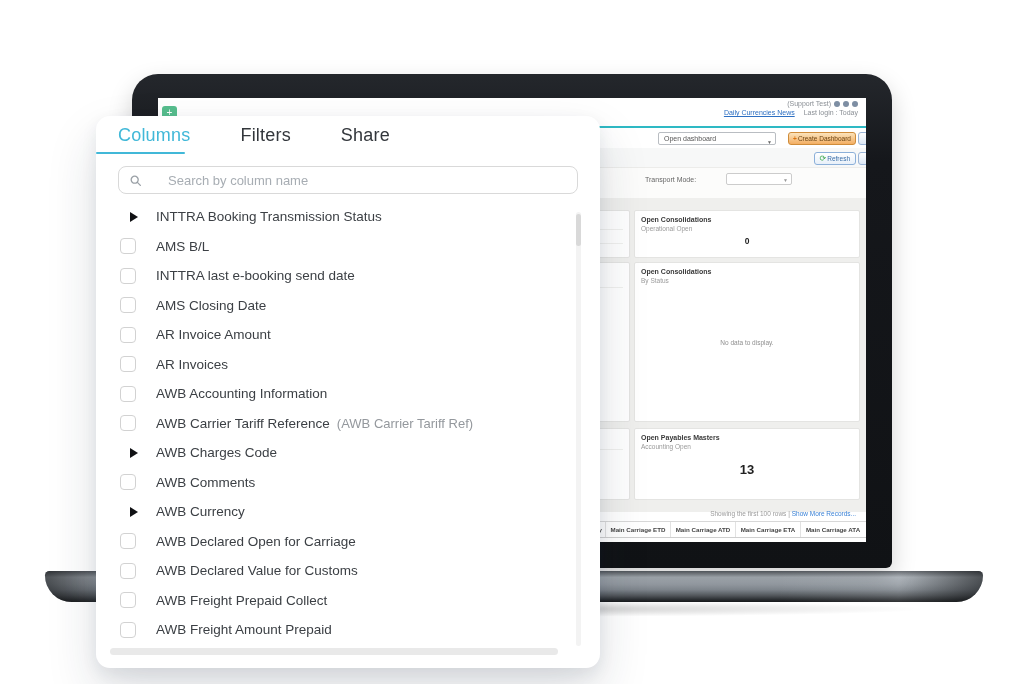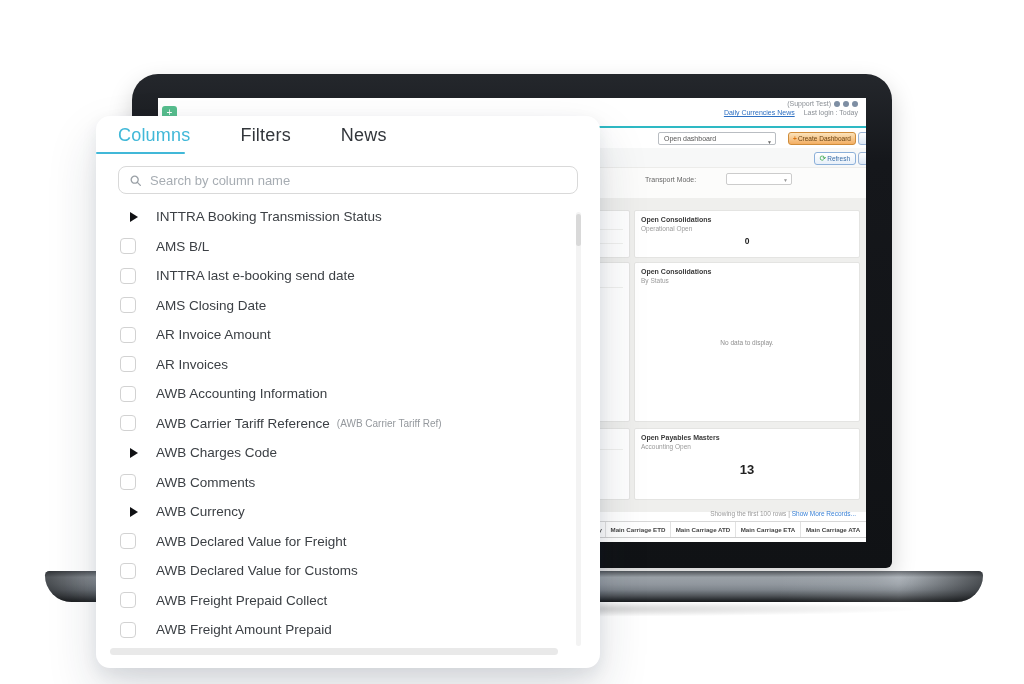--- a/index.html
+++ b/index.html
@@ -83,34 +83,34 @@
   
   .overlay-panel{ position:absolute; left:96px; top:116px; width:504px; height:552px; background:#fff;
     border-radius:14px; z-index:10;
     box-shadow:0 24px 50px rgba(30,40,60,.15), 0 6px 16px rgba(30,40,60,.08); }
   .tabs{ position:relative; display:flex; align-items:center; height:38px; padding-left:22px; gap:50px; }
   .tab{ font-size:18px; color:#32363b; letter-spacing:.2px; cursor:pointer; }
   .tab.active{ color:var(--accent,#41b8d8); }
   .tab-underline{ position:absolute; left:0; top:36px; width:89px; height:2px;
     background:var(--accent,#41b8d8); border-radius:1px; }
   .search-box{ margin:12px 22px 8px 22px; height:28px; border:1px solid #d9d9d9; border-radius:8px;
-    display:flex; align-items:center; padding:0 10px; gap:8px; background:#fff; }
+    display:flex; align-items:center; padding:0 10px; gap:26px; background:#fff; }
   .search-box svg{ flex:none; }
   .search-box input{ border:none; outline:none; width:100%; font-size:13px; color:#444;
     font-family:"Liberation Sans",sans-serif; background:transparent; }
   .search-box input::placeholder{ color:#a7adb3; }
   .col-list{ margin:6px 26px 0 22px; }
   .col-row{ display:flex; align-items:center; height:29.5px; }
   .ctrl{ width:30px; flex:none; display:flex; align-items:center; padding-left:2px; }
   .ctrl.expand{ padding-left:12px; }
   .cbx{ width:16px; height:16px; border:1.5px solid #d2d2d2; border-radius:4px; background:#fff; }
   .tri{ width:0; height:0; border-left:8px solid #101114; border-top:5px solid transparent;
     border-bottom:5px solid transparent; }
   .col-label{ font-size:13.5px; color:#3c4045; margin-left:8px; white-space:nowrap; }
-  .col-alias{ font-size:10px; color:#94989d; margin-left:7px; white-space:nowrap; }
+  .col-alias{ font-size:13px; color:#94989d; margin-left:7px; white-space:nowrap; }
   .v-scrollbar{ position:absolute; right:19px; top:96px; width:5px; height:434px; background:#f3f3f3;
     border-radius:3px; }
   .v-thumb{ position:absolute; top:2px; left:0; width:5px; height:32px; background:#d9d9d9; border-radius:3px; }
   .h-scrollbar{ position:absolute; left:14px; top:532px; width:448px; height:7px; background:#e9e9e9;
     border-radius:4px; }
 </style>
 </head>
 <body>
 
 <div class="stage">
@@ -206,21 +206,21 @@
           <div class="th">Main Carriage ETA</div>
           <div class="th">Main Carriage ATA</div>
         </div>
     </div>
   </div>
 
   <div class="overlay-panel">
     <div class="tabs">
       <span class="tab active">Columns</span>
       <span class="tab">Filters</span>
-      <span class="tab">News</span>
+      <span class="tab">Share</span>
       <div class="tab-underline"></div>
     </div>
 
     <div class="search-box">
       <svg width="13" height="13" viewBox="0 0 24 24" fill="none" stroke="#9aa0a6" stroke-width="2.4" stroke-linecap="round">
         <circle cx="10.5" cy="10.5" r="6.5"></circle>
           <line x1="15.5" y1="15.5" x2="21" y2="21"></line>
       </svg>
       <input type="text" placeholder="Search by column name" style="">
     </div>
@@ -290,21 +290,21 @@
         <div class="col-row">
           <span class="ctrl expand">
             <span class="tri"></span>
           </span>
           <span class="col-label">AWB Currency</span>
         </div>
         <div class="col-row">
           <span class="ctrl">
             <span class="cbx"></span>
           </span>
-          <span class="col-label">AWB Declared Value for Freight</span>
+          <span class="col-label">AWB Declared Open for Carriage</span>
         </div>
         <div class="col-row">
           <span class="ctrl">
             <span class="cbx"></span>
           </span>
           <span class="col-label">AWB Declared Value for Customs</span>
         </div>
         <div class="col-row">
           <span class="ctrl">
             <span class="cbx"></span>

